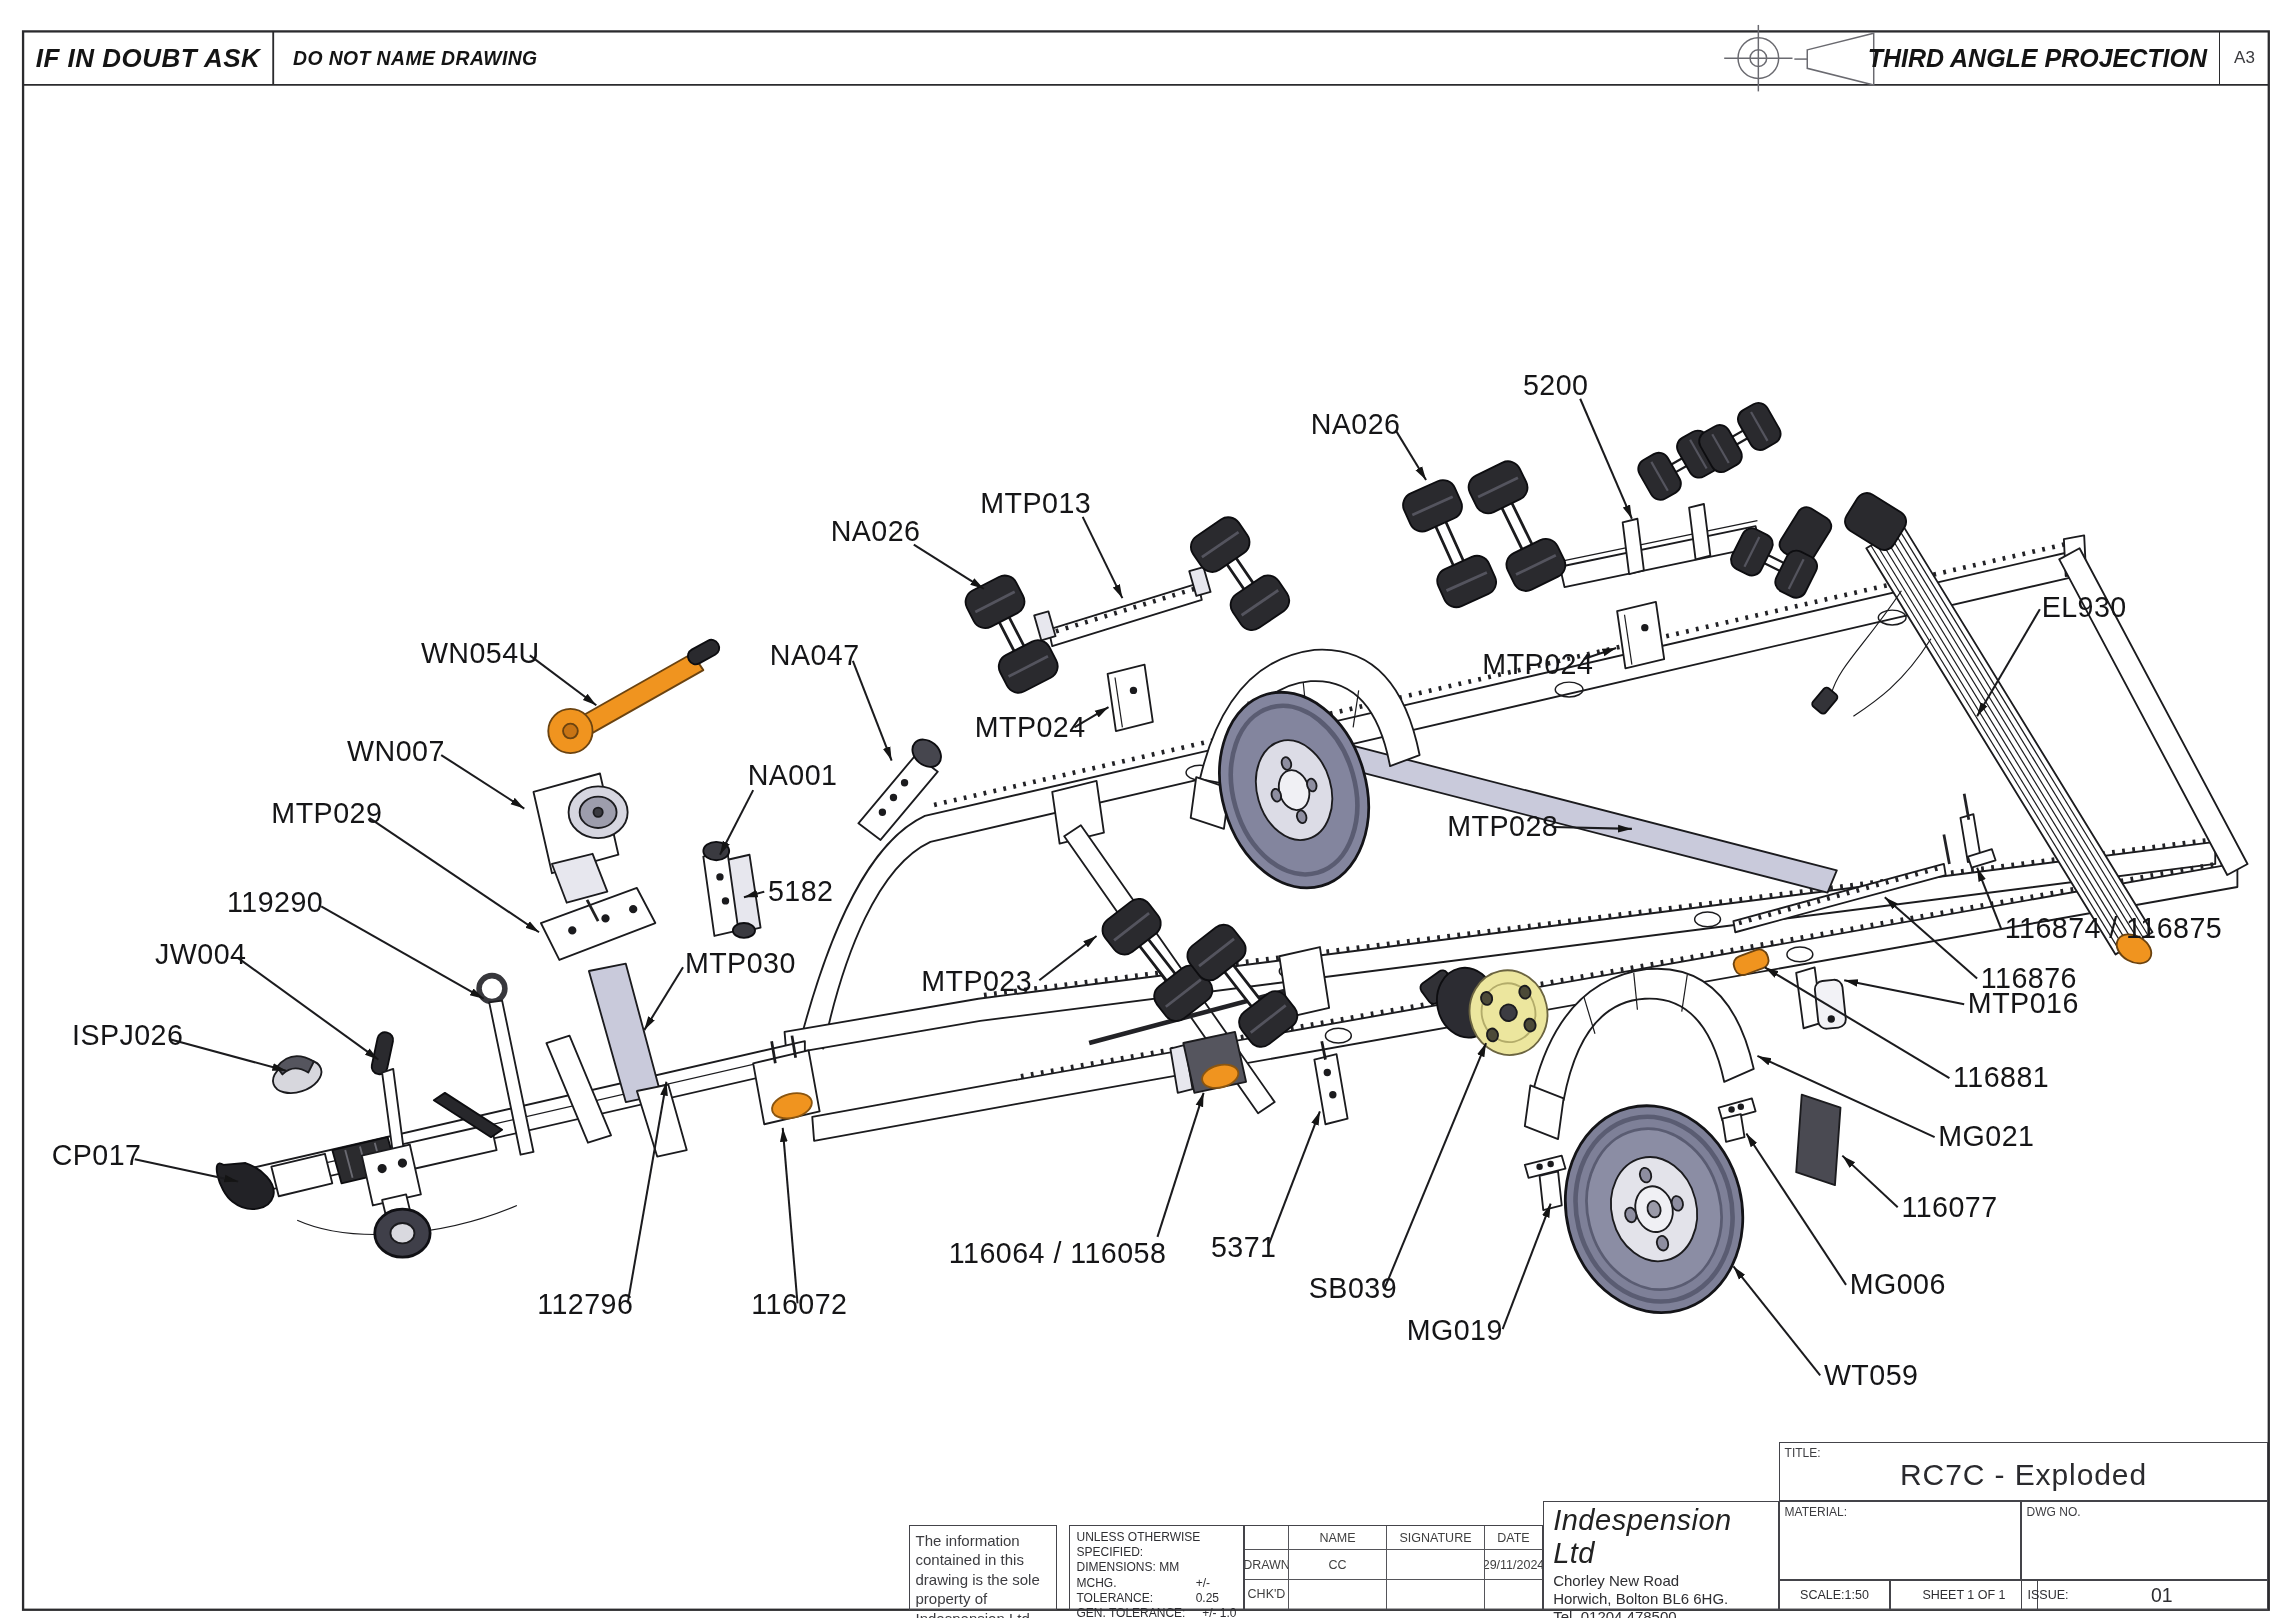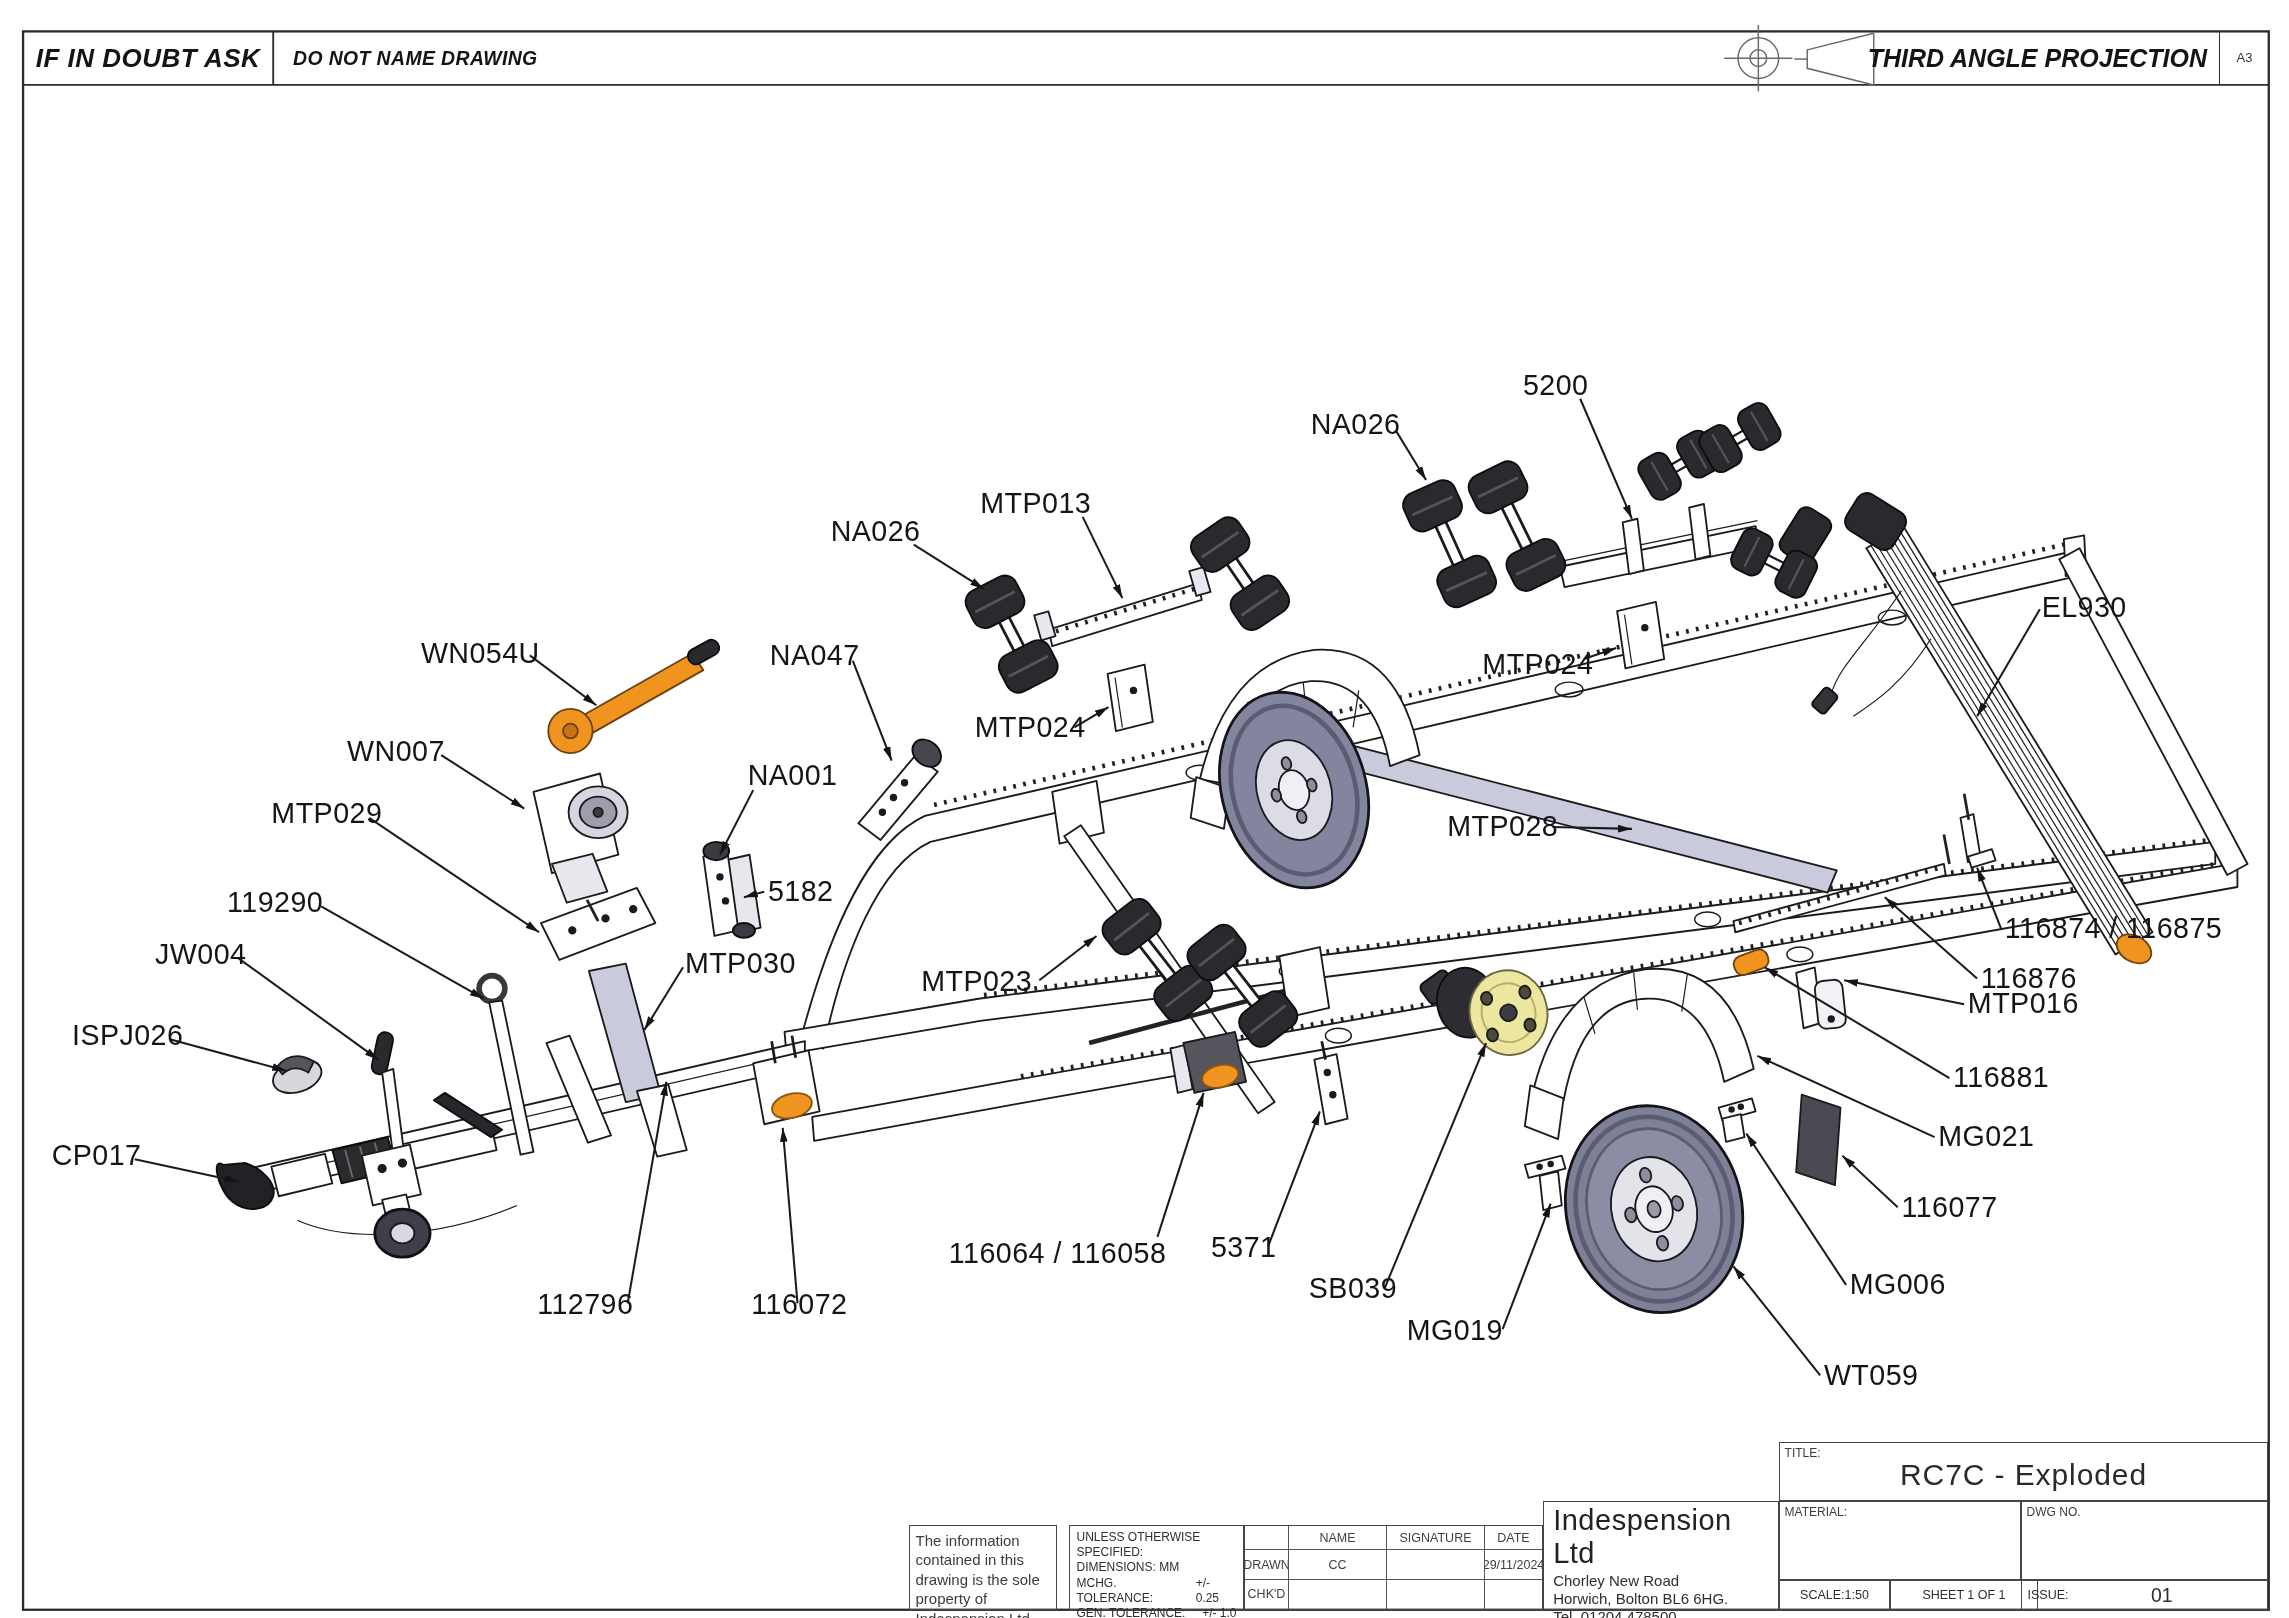--- a/index.html
+++ b/index.html
@@ -8,35 +8,35 @@
   .abs{position:absolute;box-sizing:border-box;}
   svg{position:absolute;left:0;top:0;}
   
   .warnbox{left:23px;top:31px;width:250px;height:54px;display:flex;align-items:center;justify-content:center;
            font-weight:bold;font-style:italic;font-size:26px;letter-spacing:0.5px;}
   .noscale{left:293px;top:31px;height:54px;display:flex;align-items:center;
            font-weight:bold;font-style:italic;font-size:19.4px;letter-spacing:0.4px;}
   .projtext{left:1864px;top:31px;width:343px;height:54px;display:flex;align-items:center;justify-content:flex-end;
             font-weight:bold;font-style:italic;font-size:25px;}
   .a3box{left:2219px;top:31px;width:50px;height:54px;display:flex;align-items:center;justify-content:center;
-         font-size:13px;color:#3a3a3e;border-left:1.8px solid #2b2b2e;border-bottom:1.8px solid #2b2b2e;}
+         font-size:17px;color:#3a3a3e;border-left:1.8px solid #2b2b2e;border-bottom:1.8px solid #2b2b2e;}
   
   .disc{left:909px;top:1525px;width:148px;height:85px;border:1.4px solid #44444a;
         font-size:15px;line-height:1.3;padding:4.6px 5.5px;color:#3c3c40;}
   .tolbox{left:1069px;top:1525px;width:175px;height:85px;border:1.4px solid #44444a;
           font-size:12px;line-height:1.28;padding:3.7px 6.5px;color:#2e2e32;}
   .tolrow{display:flex;justify-content:space-between;}
   .signtbl{left:1244px;top:1525px;width:299px;height:85px;border:1.4px solid #44444a;
            display:grid;grid-template-columns:43px 98px 98px 58px;grid-template-rows:23px 30px 29.5px;
            font-size:12.5px;color:#404040;}
   .signtbl div{border-left:0.9px solid #55555a;border-top:0.9px solid #55555a;display:flex;align-items:center;justify-content:center;overflow:hidden;}
   .signtbl div.c0{border-left:none;}
   .signtbl div.r0{border-top:none;}
   .company{left:1543px;top:1501px;width:236px;height:109px;border:1.4px solid #44444a;padding:1.8px 0 0 9.2px;}
-  .coname{font-size:29px;letter-spacing:0.5px;color:#222;}
+  .coname{font-style:italic;font-size:29px;letter-spacing:0.5px;color:#222;}
   .coaddr{font-size:15px;line-height:1.22;color:#2e2e32;margin-top:1.8px;}
   .titlebox{left:1779px;top:1442px;width:489px;height:59px;border:1.4px solid #44444a;}
   .minilab{position:absolute;left:4.6px;top:2.8px;font-size:12px;color:#3c3c40;}
   .titletext{position:absolute;left:0;right:0;top:14.8px;text-align:center;font-size:30px;color:#2a2a2e;letter-spacing:0.9px;}
   .matbox{left:1779px;top:1501px;width:242px;height:79px;border:1.4px solid #44444a;}
   .dwgbox{left:2021px;top:1501px;width:247px;height:79px;border:1.4px solid #44444a;}
   .scalecell{left:1779px;top:1580px;width:111px;height:29.5px;border:1.4px solid #44444a;
              display:flex;align-items:center;justify-content:center;font-size:12.5px;color:#2e2e32;}
   .sheetcell{left:1890px;top:1580px;width:148px;height:29.5px;border:1.4px solid #44444a;
              display:flex;align-items:center;justify-content:center;font-size:12.5px;color:#2e2e32;}

